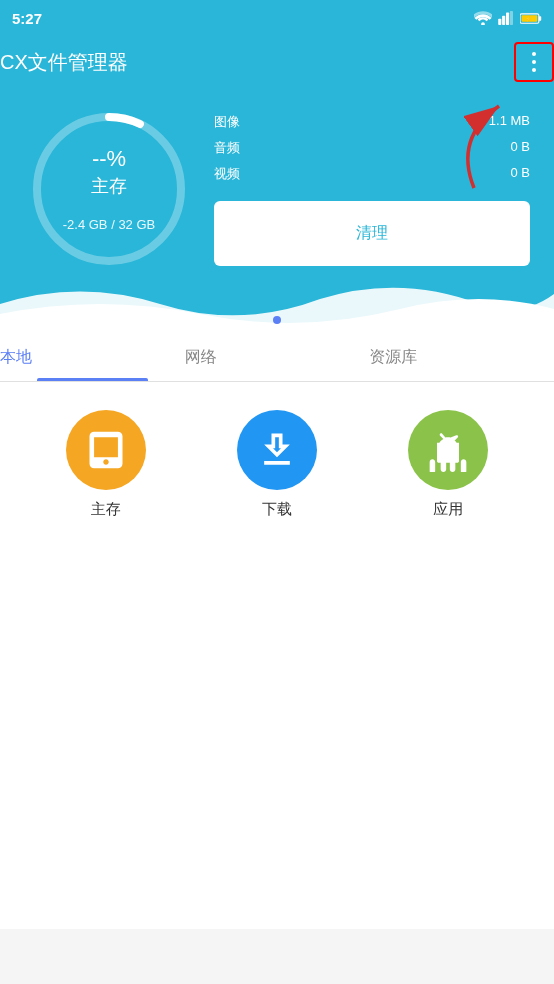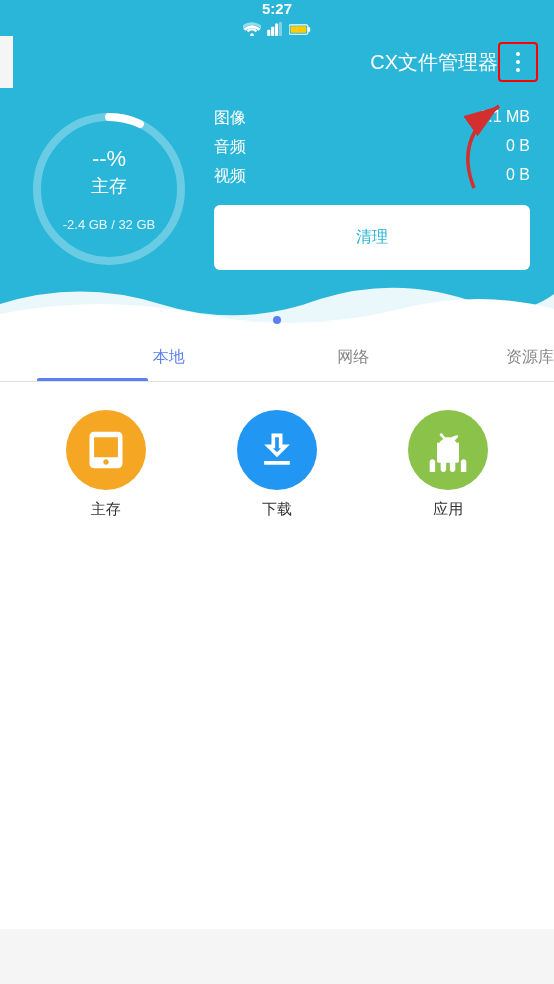--- a/index.html
+++ b/index.html
@@ -15,37 +15,35 @@
     .status-bar {
       background: #29b6d8;
       height: 36px;
       display: flex;
       align-items: center;
       justify-content: space-between;
       padding: 0 12px;
       color: white;
       font-size: 15px;
       font-weight: bold;
-      flex-direction: column;
     }
     .status-icons {
       display: flex;
       align-items: center;
       gap: 6px;
     }
 
     
     .header {
       background: #29b6d8;
       display: flex;
       align-items: center;
-      justify-content: flex-end;
-      padding: 8px 16px;
+      justify-content: space-between;
+      padding: 8px 0;
       height: 52px;
-      margin-left: 13px;
     }
     .header-title {
       color: white;
       font-size: 20px;
       font-weight: 500;
     }
     .menu-btn {
       width: 40px;
       height: 40px;
       border: 2px solid red;
@@ -120,21 +118,21 @@
 
     
     .storage-info {
       flex: 1;
       margin-left: 20px;
     }
     .storage-row {
       display: flex;
       justify-content: space-between;
       color: white;
-      font-size: 16px;
+      font-size: 13px;
       margin-bottom: 8px;
     }
     .storage-row span:first-child {
       min-width: 60px;
     }
     .clean-btn {
       background: white;
       border: none;
       border-radius: 6px;
       padding: 22px 0;
@@ -160,21 +158,21 @@
     .tab-bar {
       background: white;
       display: flex;
       height: 48px;
       border-bottom: 1px solid #e0e0e0;
     }
     .tab-item {
       flex: 1;
       display: flex;
       align-items: center;
-      justify-content: flex-end;
+      justify-content: flex-start;
       font-size: 16px;
       cursor: pointer;
       position: relative;
       color: #888;
     }
     .tab-item.active {
       color: #5b7ff5;
     }
     .tab-item.active::after {
       content: '';

